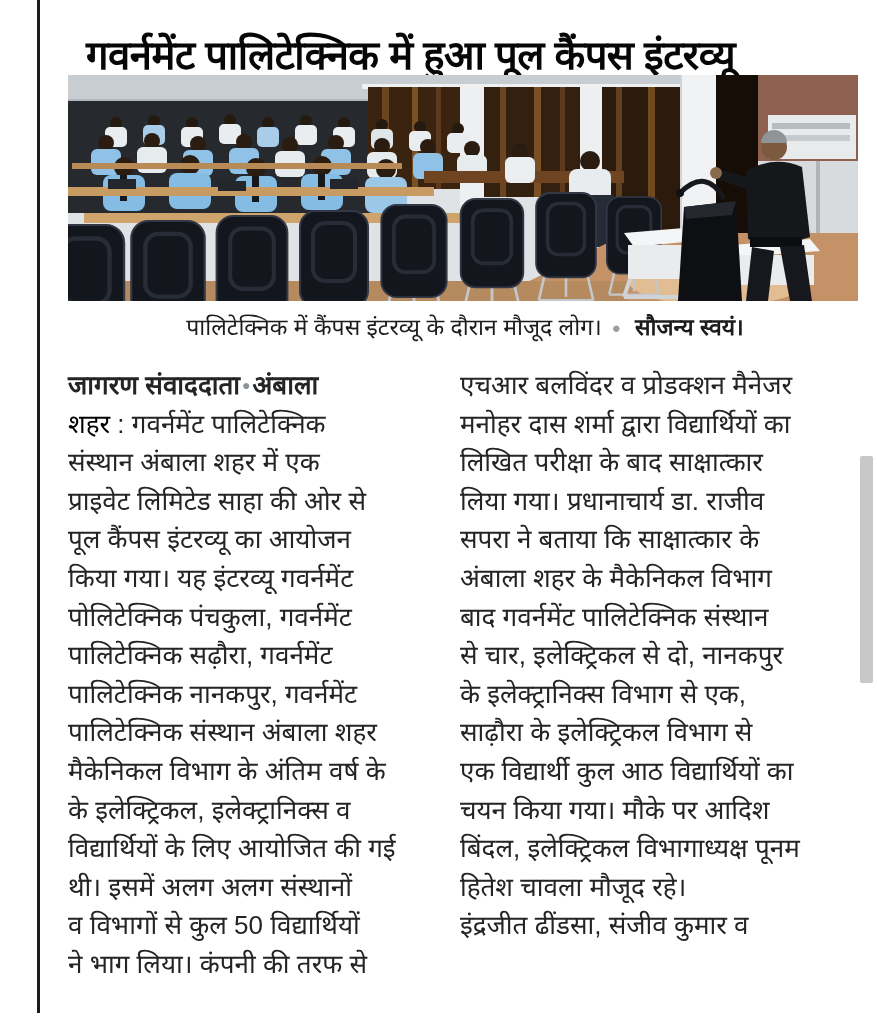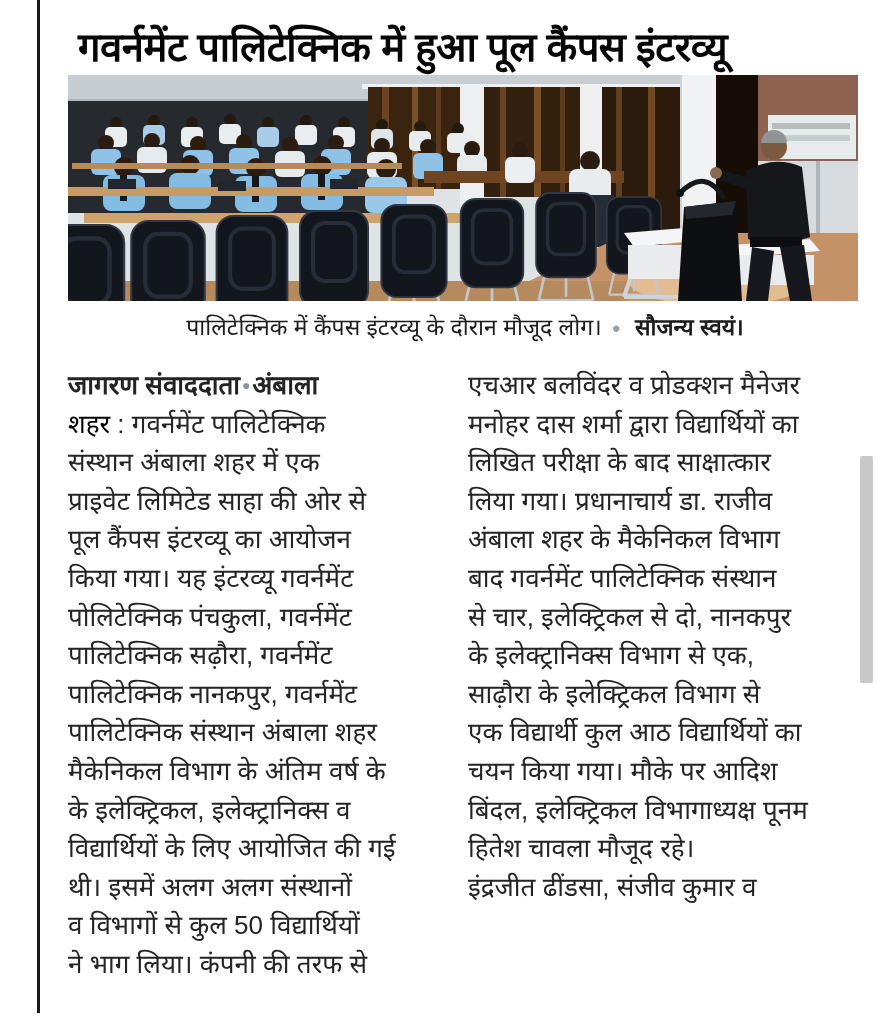--- a/index.html
+++ b/index.html
@@ -8,40 +8,40 @@
     background:#ffffff;
     font-family:"Liberation Sans", sans-serif;
     color:#222;
   }
   .left-rule{
     position:absolute;left:37px;top:0;width:3px;height:1013px;
     background:#1b1b1b;
   }
   .headline{
     position:absolute;left:70px;top:10px;width:780px;
-    font-size:40px;font-weight:bold;color:#060606;margin:8px;
+    font-size:40px;font-weight:bold;color:#060606;margin:16px;
     letter-spacing:-0.5px;white-space:nowrap;
   }
   .photo{
     position:absolute;left:68px;top:75px;width:790px;height:226px;margin:0;
     background:#dfe3e6;overflow:hidden;
   }
   .photo svg{display:block;}
   .caption{
     position:absolute;left:80px;top:310px;width:770px;
     font-size:23px;color:#1c1c1c;white-space:nowrap;text-align:center;
   }
   .caption .bullet{
     display:inline-block;color:#98a0a6;font-size:15px;
     margin:0 14px 0 10px;vertical-align:2px;
   }
   .caption .credit{font-weight:bold;}
   .columns{
     position:absolute;left:68px;top:366px;width:792px;
-    display:flex;gap:16px;
+    display:flex;gap:8px;
   }
   .col{width:384px;flex:0 0 auto;}
   .col p{
     margin:0;font-size:26px;line-height:38.6px;color:#242424;
     white-space:nowrap;
   }
   .dateline{font-weight:bold;color:#111;}
   .dateline .dot{
     font-weight:normal;color:#8d939a;font-size:14px;
     margin:0 2px;vertical-align:4px;
@@ -232,20 +232,21 @@
     <p>विद्यार्थियों के लिए आयोजित की गई</p>
     <p>थी। इसमें अलग अलग संस्थानों</p>
     <p>व विभागों से कुल 50 विद्यार्थियों</p>
     <p>ने भाग लिया। कंपनी की तरफ से</p>
   </div>
   <div class="col">
     <p>एचआर बलविंदर व प्रोडक्शन मैनेजर</p>
     <p>मनोहर दास शर्मा द्वारा विद्यार्थियों का</p>
     <p>लिखित परीक्षा के बाद साक्षात्कार</p>
     <p>लिया गया। प्रधानाचार्य डा. राजीव</p>
+    <p>सपरा ने बताया कि साक्षात्कार के</p>
     <p>अंबाला शहर के मैकेनिकल विभाग</p>
     <p>बाद गवर्नमेंट पालिटेक्निक संस्थान</p>
     <p>से चार, इलेक्ट्रिकल से दो, नानकपुर</p>
     <p>के इलेक्ट्रानिक्स विभाग से एक,</p>
     <p>साढ़ौरा के इलेक्ट्रिकल विभाग से</p>
     <p>एक विद्यार्थी कुल आठ विद्यार्थियों का</p>
     <p>चयन किया गया। मौके पर आदिश</p>
     <p>बिंदल, इलेक्ट्रिकल विभागाध्यक्ष पूनम</p>
     <p>हितेश चावला मौजूद रहे।</p>
     <p>इंद्रजीत ढींडसा, संजीव कुमार व</p>

